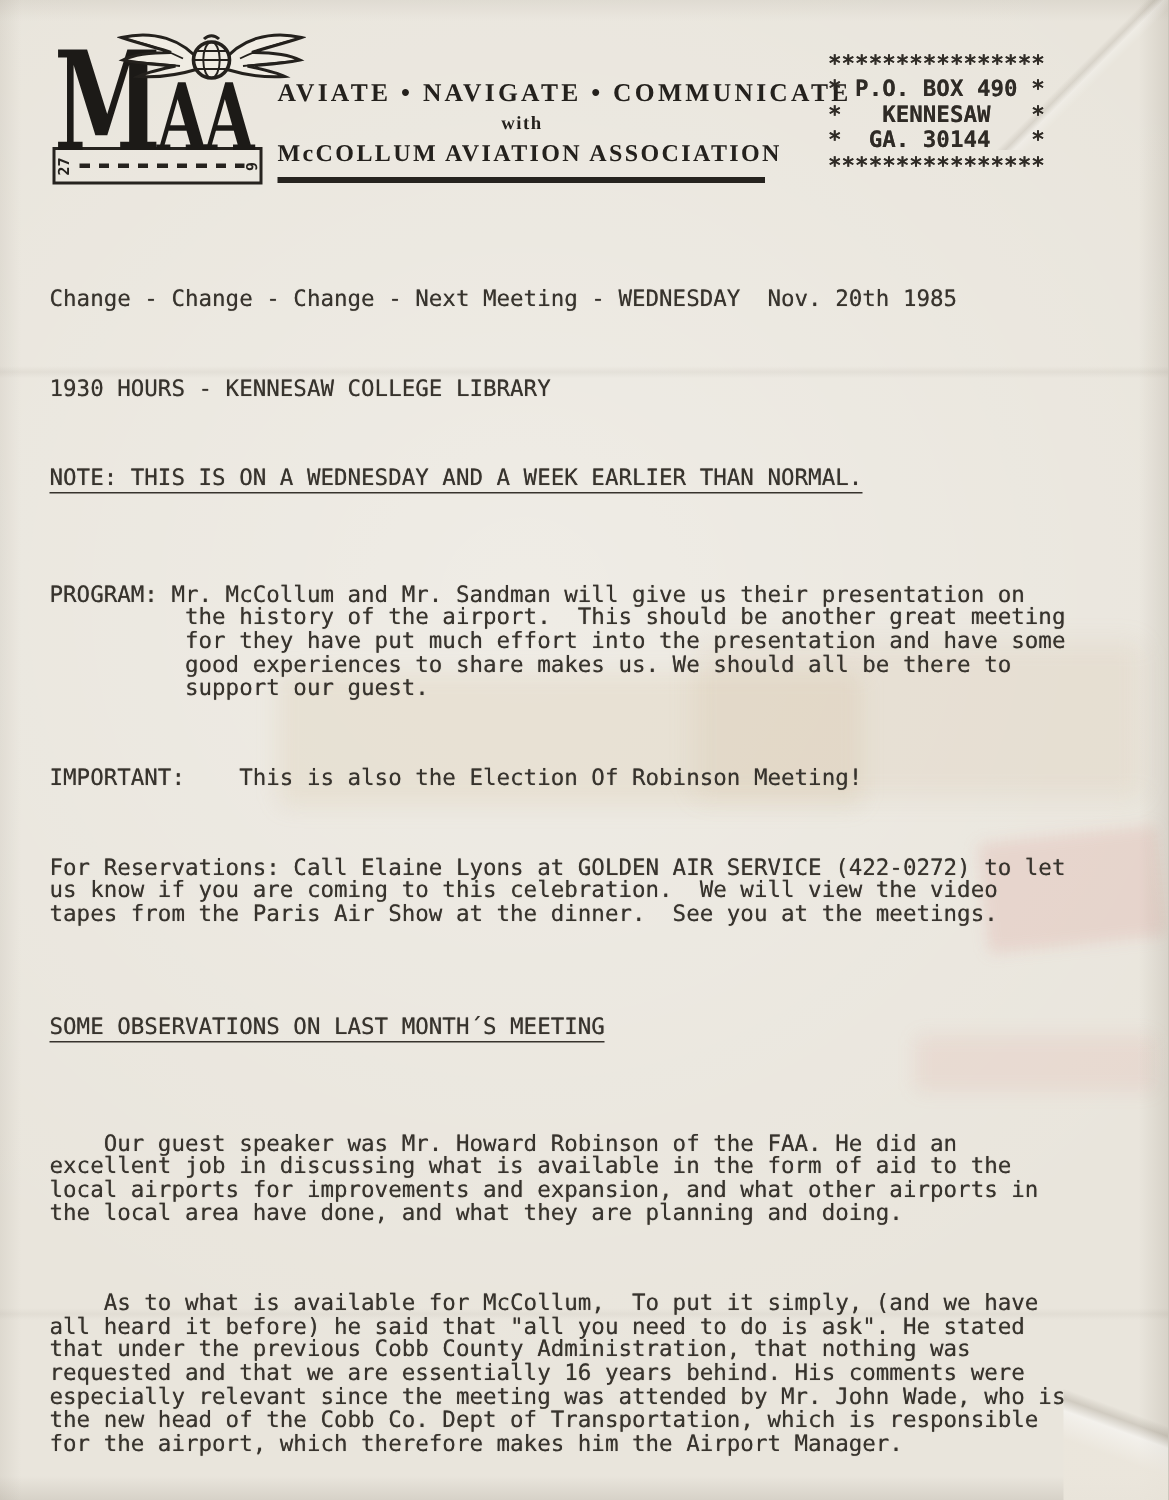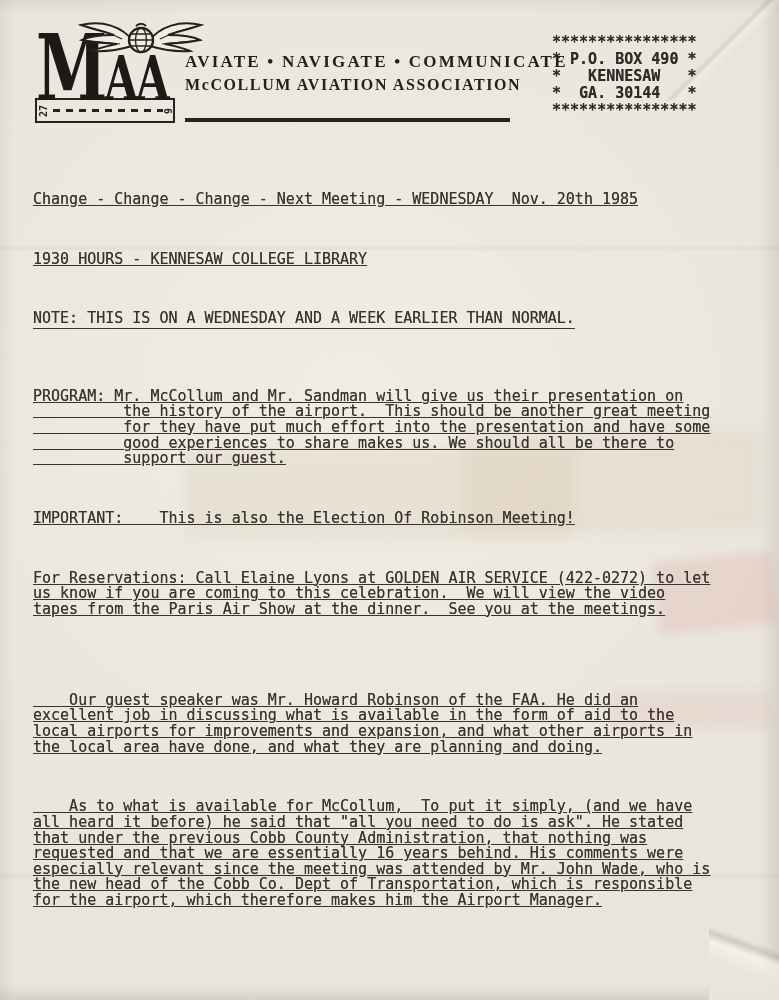--- a/index.html
+++ b/index.html
@@ -50,21 +50,21 @@
     font-size:15px;line-height:17px;white-space:pre;
     color:#2f2b26;font-weight:bold;
     text-shadow:0 0 0.4px rgba(47,43,38,0.7);
   }
   
   .typed{
     position:absolute;left:33px;top:145px;width:712px;
     font-size:15px;line-height:15.6px;white-space:pre;
     text-shadow:0 0 0.45px rgba(55,51,45,0.72);
   }
-  .typed .para{margin:0 0 13px 0;text-decoration:underline;}
+  .typed .para{margin:0 0 13px 0;}
   .ul{border-bottom:1.6px solid #37332d;padding-bottom:1px;display:inline-block;}
   .change-line{margin-left:33px;margin-bottom:19px;}
   .time-line{margin-left:176px;margin-bottom:15px;}
   .note-line{margin-left:64px;margin-bottom:26px;}
   .after-program{margin-bottom:17px;}
   .after-important{margin-bottom:17px;}
   .obs-heading{margin-left:160px;margin-bottom:13px;}
   
   .artifact{position:absolute;pointer-events:none;}
   .stain-a{left:185px;top:448px;width:390px;height:90px;background:rgba(197,167,120,0.14);filter:blur(7px);border-radius:8px;}
@@ -108,20 +108,21 @@
     <path d="M116 11 C104 14 92 18 82 23 M117 25 C104 26 93 27 84 28" stroke="#24211d" stroke-width="1.2"></path>
 
     <circle cx="63" cy="24" r="12" fill="#f0ece3" stroke="#24211d" stroke-width="2.4"></circle>
     <ellipse cx="63" cy="24" rx="5.5" ry="12" stroke="#24211d" stroke-width="1.3"></ellipse>
     <path d="M51.5 24 H74.5 M53 18 H73 M53 30 H73" stroke="#24211d" stroke-width="1.3"></path>
     <path d="M58 10 C61 7 65 7 68 10" stroke="#24211d" stroke-width="2"></path>
   </svg>
 
   <div class="masthead">
     <div class="tagline">AVIATE • NAVIGATE • COMMUNICATE</div>
+    <div class="withword">with</div>
     <div class="orgname">McCOLLUM AVIATION ASSOCIATION</div>
   </div>
   <div class="masthead-rule"></div>
 
   <div class="runway-box">
     <span class="runway-num left">27</span>
     <span class="runway-dashes"></span>
     <span class="runway-num right">9</span>
   </div>
 
@@ -140,20 +141,21 @@
     <div class="para after-program">PROGRAM: Mr. McCollum and Mr. Sandman will give us their presentation on
           the history of the airport.  This should be another great meeting
           for they have put much effort into the presentation and have some
           good experiences to share makes us. We should all be there to
           support our guest.</div>
     <div class="para after-important">IMPORTANT:    This is also the Election Of Robinson Meeting!</div>
     <div class="para">For Reservations: Call Elaine Lyons at GOLDEN AIR SERVICE (422-0272) to let
 us know if you are coming to this celebration.  We will view the video
 tapes from the Paris Air Show at the dinner.  See you at the meetings.</div>
 
+    <div class="para obs-heading"><span class="ul">SOME OBSERVATIONS ON LAST MONTH´S MEETING</span></div>
 
     <div class="para">    Our guest speaker was Mr. Howard Robinson of the FAA. He did an
 excellent job in discussing what is available in the form of aid to the
 local airports for improvements and expansion, and what other airports in
 the local area have done, and what they are planning and doing.</div>
     <div class="para">    As to what is available for McCollum,  To put it simply, (and we have
 all heard it before) he said that "all you need to do is ask". He stated
 that under the previous Cobb County Administration, that nothing was
 requested and that we are essentially 16 years behind. His comments were
 especially relevant since the meeting was attended by Mr. John Wade, who is

